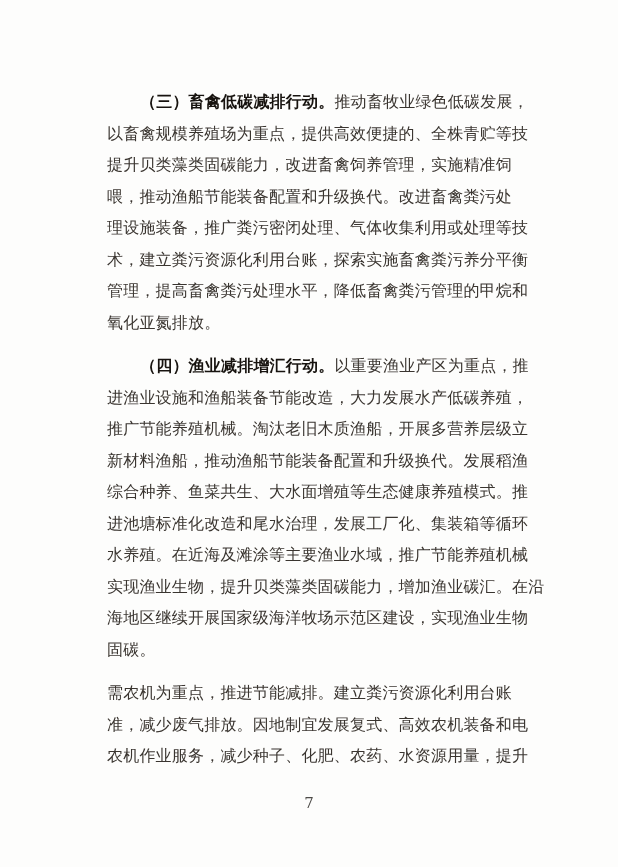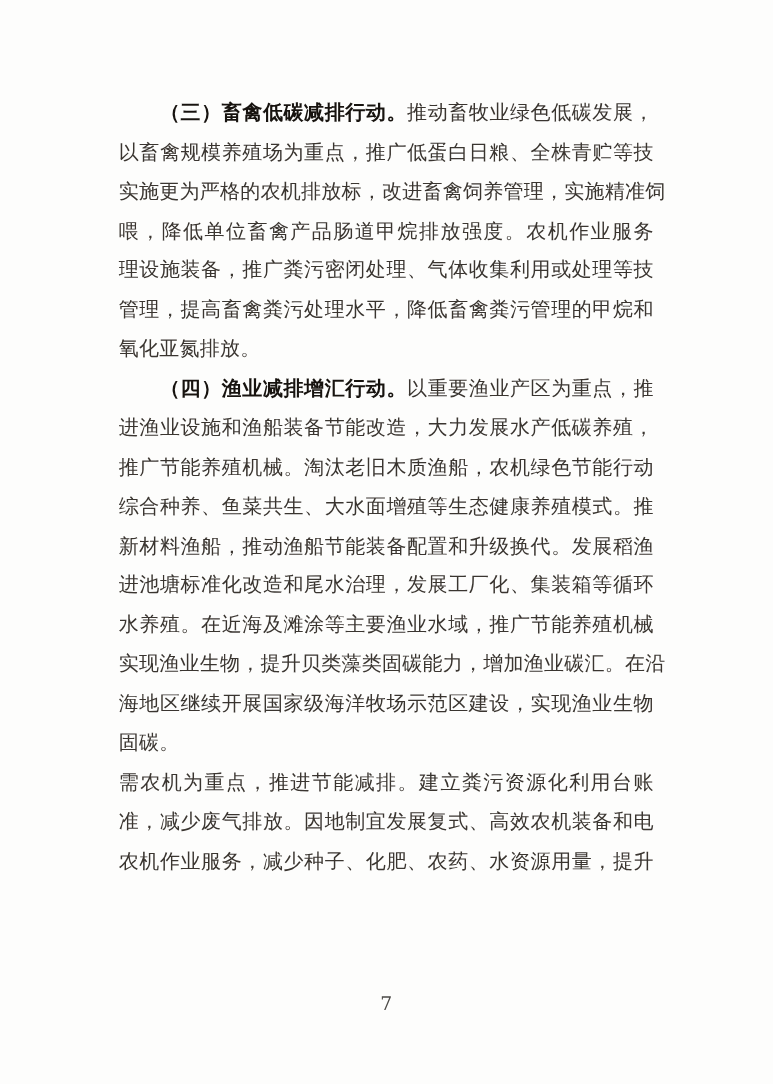--- a/index.html
+++ b/index.html
@@ -14,21 +14,21 @@
     margin: 0 auto;
     background: #fdfdfc;
     overflow: hidden;
   }
   .text-block {
     position: absolute;
     left: 95px;
     top: 74px;
     width: 428px;
   }
-  .para { margin: 0; padding: 0; }
+  .para { margin: 12px; padding: 0; }
   .line {
     height: 31.5px;
     line-height: 31.5px;
     font-size: 16px;
     font-family: "DejaVu Serif", "Liberation Serif", serif;
     color: #3a3530;
     text-align: justify;
     text-align-last: justify;
     text-justify: inter-character;
     letter-spacing: 0.2px;
@@ -53,34 +53,35 @@
   }
 </style>
 </head>
 <body>
 
 <div class="page">
   <div class="text-block">
 
     <div class="para">
       <div class="line indent"><span class="hd">（三）畜禽低碳减排行动。</span><span>推动畜牧业绿色低碳发展，</span></div>
-      <div class="line"><span>以畜禽规模养殖场为重点，推广低蛋白日粮、全株青贮等技</span></div>
-      <div class="line"><span>实施更为严格的农机排放标，改进畜禽饲养管理，实施精准饲</span></div>
-      <div class="line"><span>喂，降低单位畜禽产品肠道甲烷排放强度。农机作业服务</span></div>
+      <div class="line"><span>以畜禽规模养殖场为重点，提供高效便捷的、全株青贮等技</span></div>
+      <div class="line"><span>提升贝类藻类固碳能力，改进畜禽饲养管理，实施精准饲</span></div>
+      <div class="line"><span>喂，推动渔船节能装备配置和升级换代。改进畜禽粪污处</span></div>
       <div class="line"><span>理设施装备，推广粪污密闭处理、气体收集利用或处理等技</span></div>
+      <div class="line"><span>术，建立粪污资源化利用台账，探索实施畜禽粪污养分平衡</span></div>
       <div class="line"><span>管理，提高畜禽粪污处理水平，降低畜禽粪污管理的甲烷和</span></div>
       <div class="line short"><span>氧化亚氮排放。</span></div>
     </div>
 
     <div class="para">
       <div class="line indent"><span class="hd">（四）渔业减排增汇行动。</span><span>以重要渔业产区为重点，推</span></div>
       <div class="line"><span>进渔业设施和渔船装备节能改造，大力发展水产低碳养殖，</span></div>
-      <div class="line"><span>推广节能养殖机械。淘汰老旧木质渔船，农机绿色节能行动</span></div>
+      <div class="line"><span>推广节能养殖机械。淘汰老旧木质渔船，开展多营养层级立</span></div>
+      <div class="line"><span>新材料渔船，推动渔船节能装备配置和升级换代。发展稻渔</span></div>
       <div class="line"><span>综合种养、鱼菜共生、大水面增殖等生态健康养殖模式。推</span></div>
-      <div class="line"><span>新材料渔船，推动渔船节能装备配置和升级换代。发展稻渔</span></div>
       <div class="line"><span>进池塘标准化改造和尾水治理，发展工厂化、集装箱等循环</span></div>
       <div class="line"><span>水养殖。在近海及滩涂等主要渔业水域，推广节能养殖机械</span></div>
       <div class="line"><span>实现渔业生物，提升贝类藻类固碳能力，增加渔业碳汇。在沿</span></div>
       <div class="line"><span>海地区继续开展国家级海洋牧场示范区建设，实现渔业生物</span></div>
       <div class="line short"><span>固碳。</span></div>
     </div>
 
     <div class="para">
       <div class="line"><span>需农机为重点，推进节能减排。建立粪污资源化利用台账</span></div>
       <div class="line"><span>准，减少废气排放。因地制宜发展复式、高效农机装备和电</span></div>

